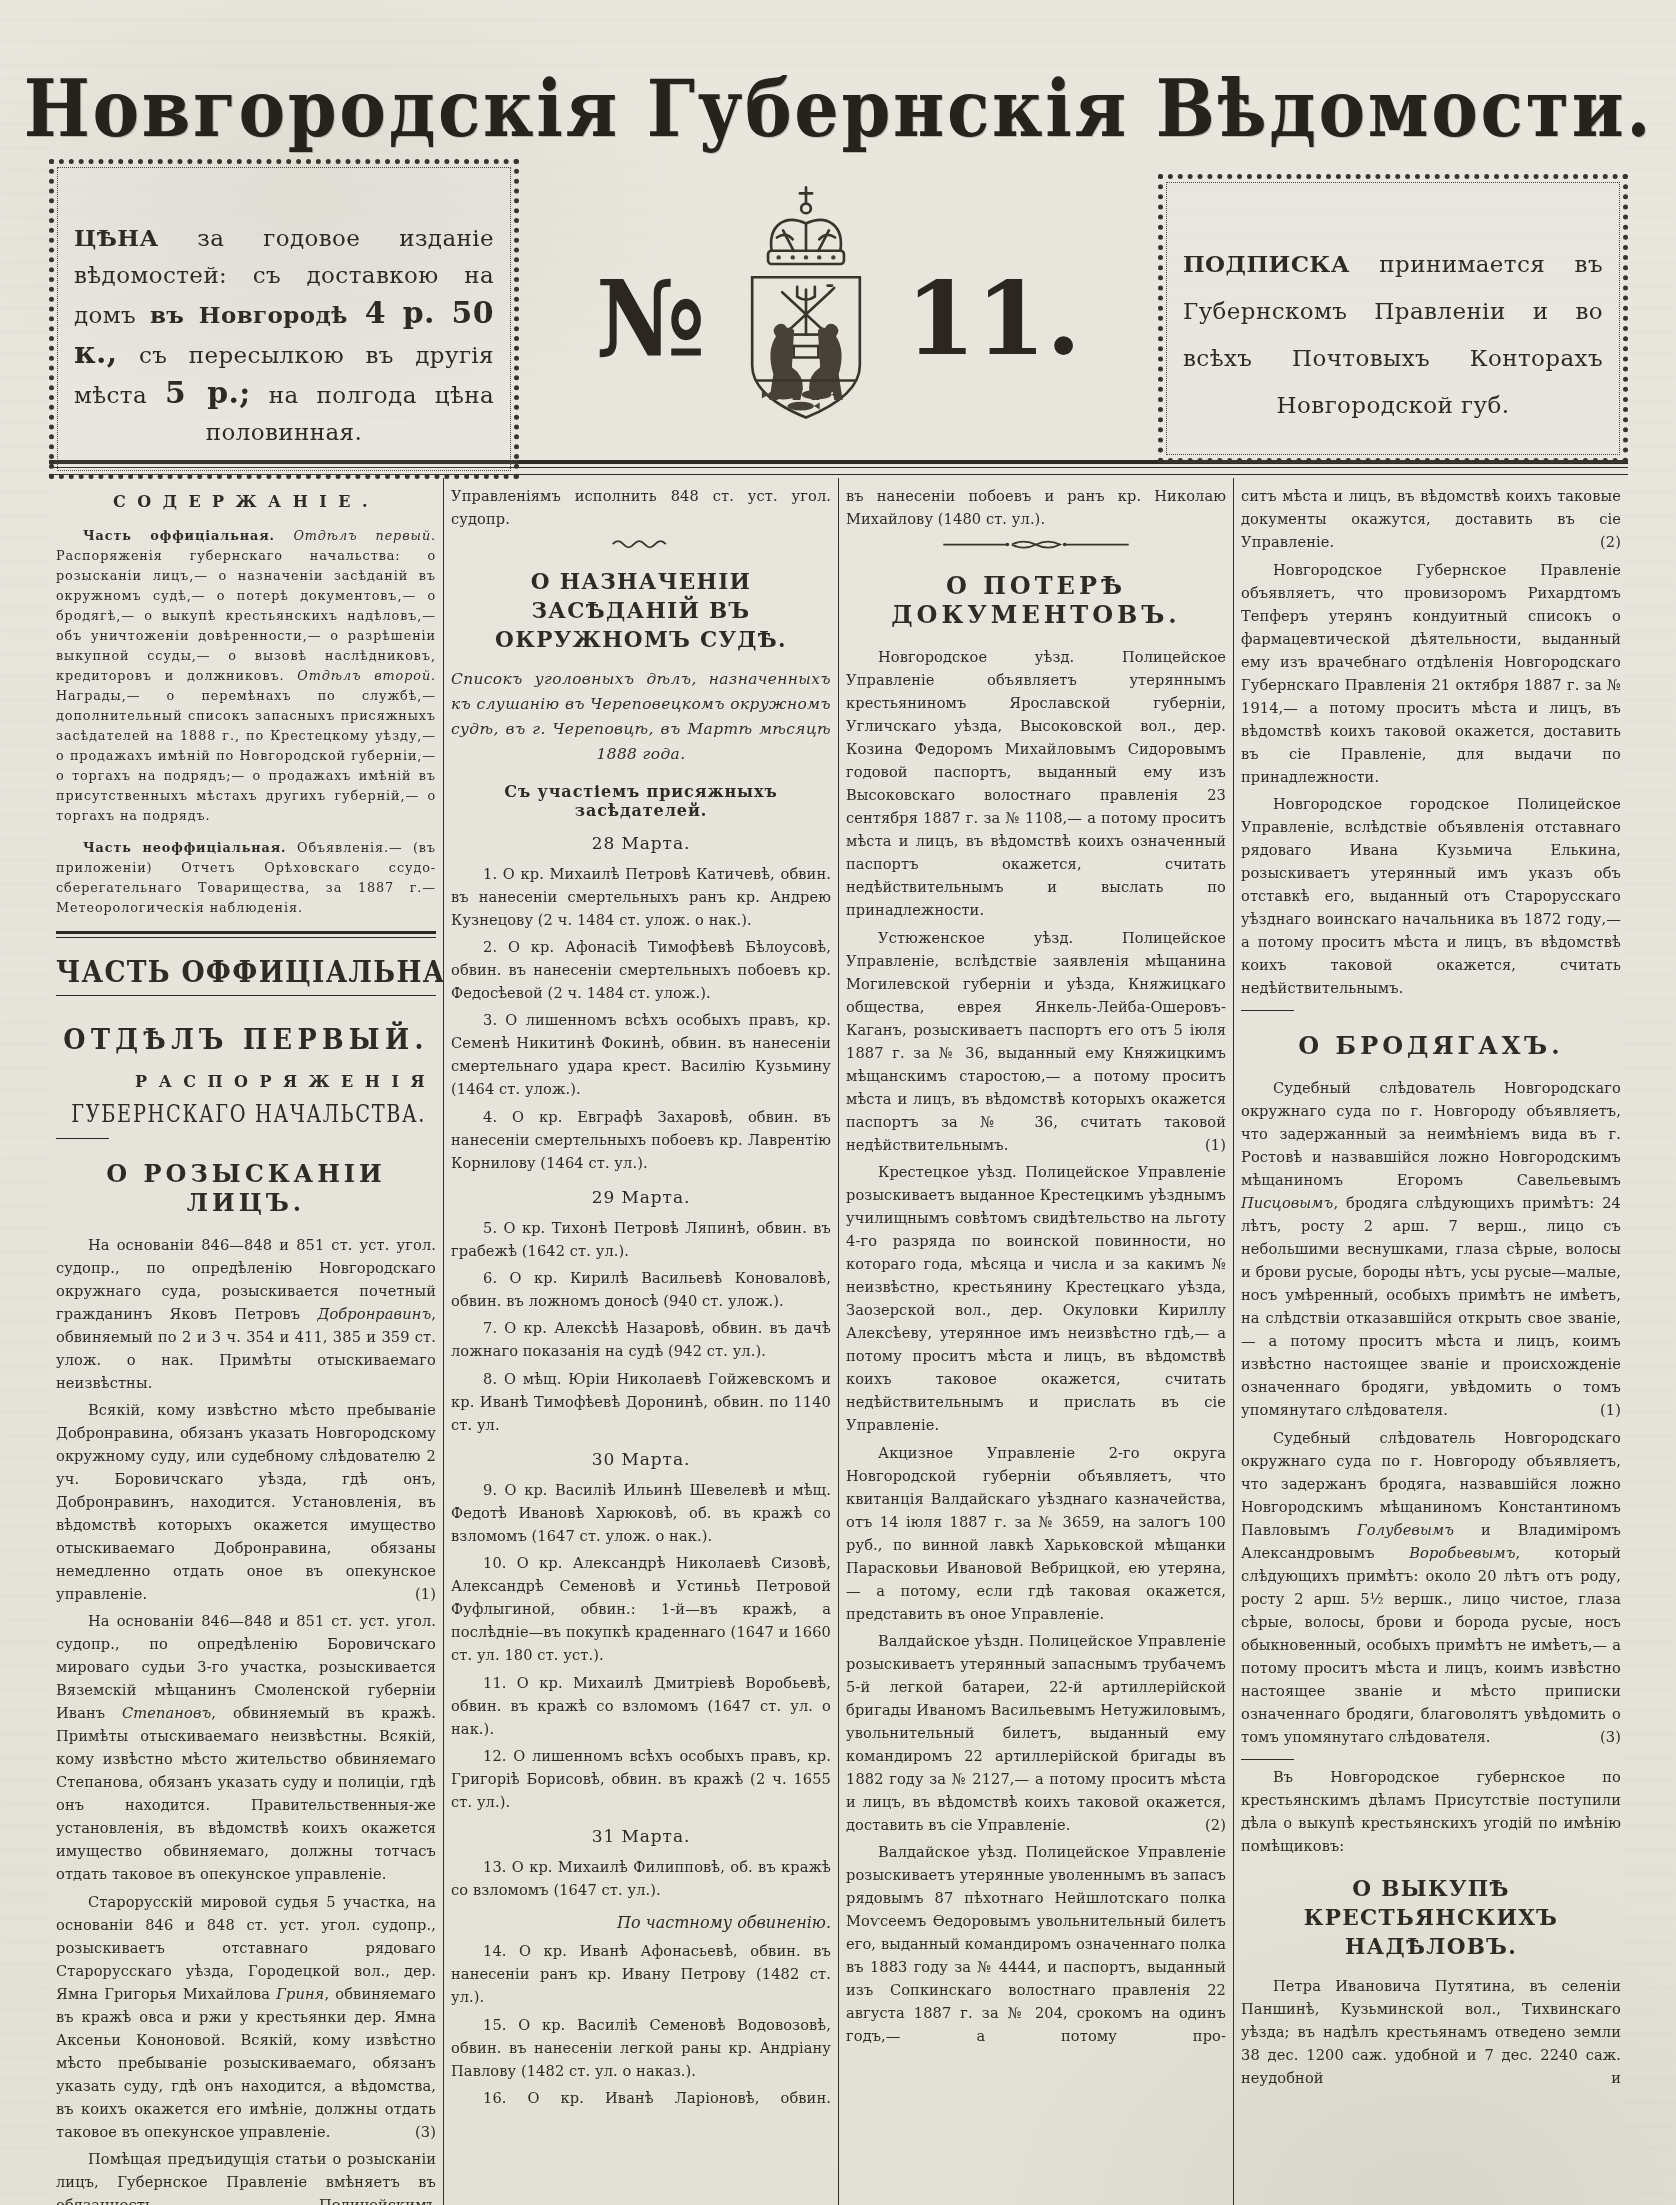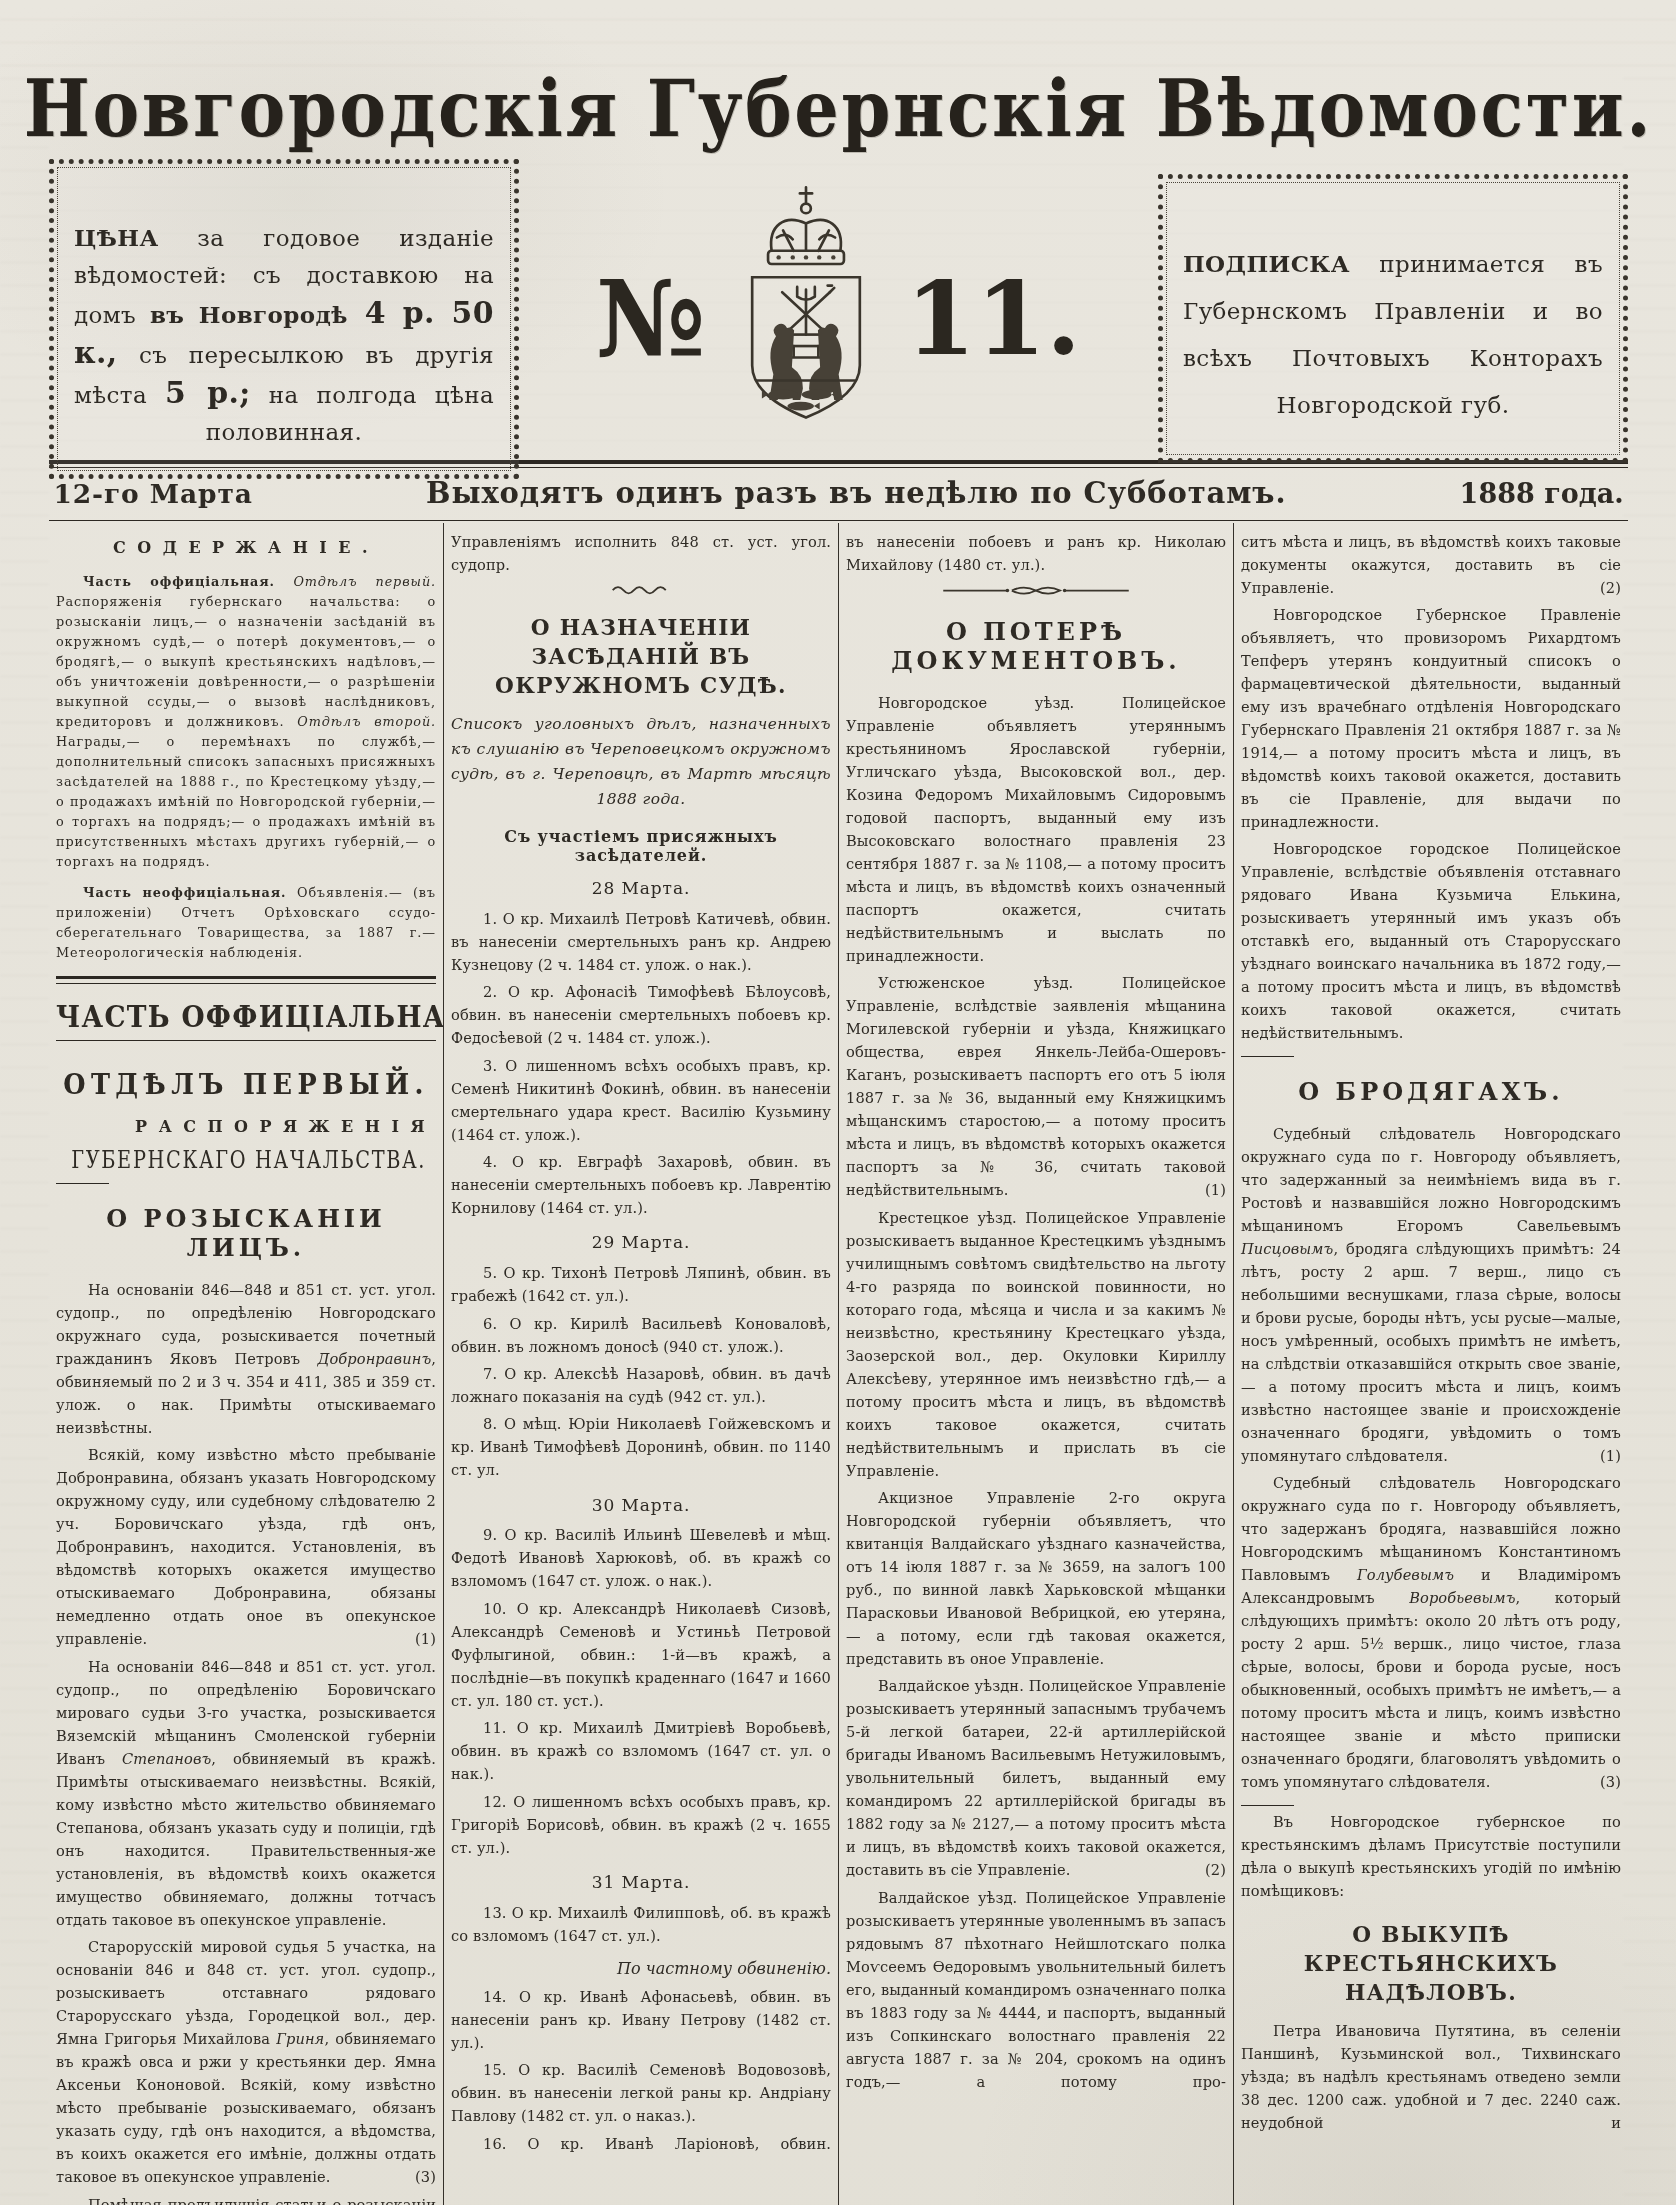--- a/index.html
+++ b/index.html
@@ -151,25 +151,20 @@
         <div class="issno">11.</div>
       </div>
 
       <div class="obox sub">
         <div class="btxt"><span class="run-b">ПОДПИСКА</span><span> принимается въ Губернскомъ Правленіи и во всѣхъ Почтовыхъ Конторахъ Новгородской губ.</span></div>
       </div>
     </div>
 
     <div class="rule-tt"></div>
 
-    <div class="dateline">
-      <div class="dl-left">12-го Марта</div>
-      <div class="dl-center">Выходятъ одинъ разъ въ недѣлю по Субботамъ.</div>
-      <div class="dl-right">1888 года.</div>
-    </div>
 
     <div class="rule-t"></div>
 
     <div class="cols">
       <div class="col" id="col0">
           <div class="blk toc-title">СОДЕРЖАНІЕ.</div>
           <div class="blk toc-p"><span class="run-b">Часть оффиціальная. </span><span class="run-i">Отдѣлъ первый. </span><span>Распоряженія губернскаго начальства: о розысканіи лицъ,— о назначеніи засѣданій въ окружномъ судѣ,— о потерѣ документовъ,— о бродягѣ,— о выкупѣ крестьянскихъ надѣловъ,— объ уничтоженіи довѣренности,— о разрѣшеніи выкупной ссуды,— о вызовѣ наслѣдниковъ, кредиторовъ и должниковъ. </span><span class="run-i">Отдѣлъ второй. </span><span>Награды,— о перемѣнахъ по службѣ,— дополнительный списокъ запасныхъ присяжныхъ засѣдателей на 1888 г., по Крестецкому уѣзду,— о продажахъ имѣній по Новгородской губерніи,— о торгахъ на подрядъ;— о продажахъ имѣній въ присутственныхъ мѣстахъ другихъ губерній,— о торгахъ на подрядъ.</span></div>
           <div class="blk toc-p"><span class="run-b">Часть неоффиціальная. </span><span>Объявленія.— (въ приложеніи) Отчетъ Орѣховскаго ссудо-сберегательнаго Товарищества, за 1887 г.— Метеорологическія наблюденія.</span></div>
           <div class="blk rule-double"></div>
           <div class="blk h-part">ЧАСТЬ ОФФИЦІАЛЬНАЯ.</div>

